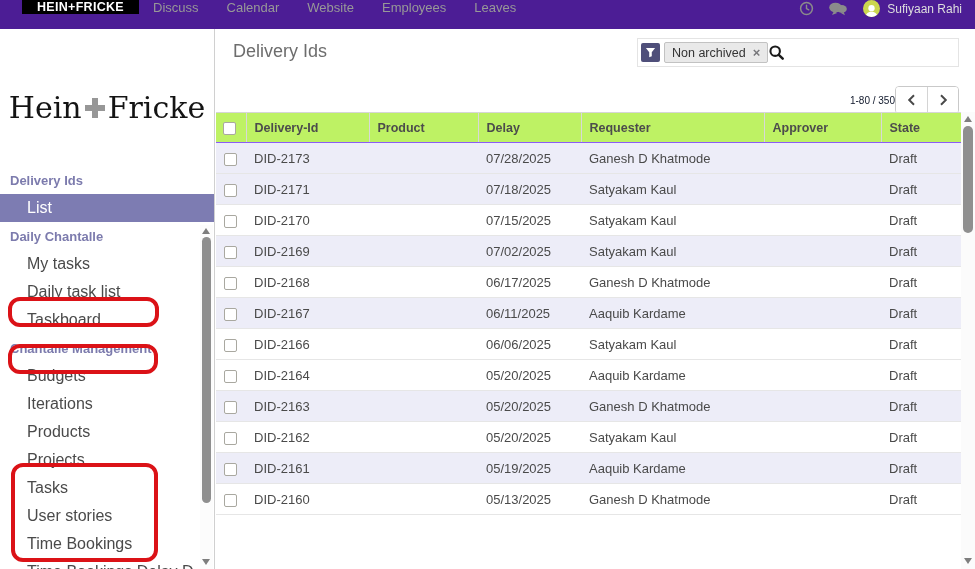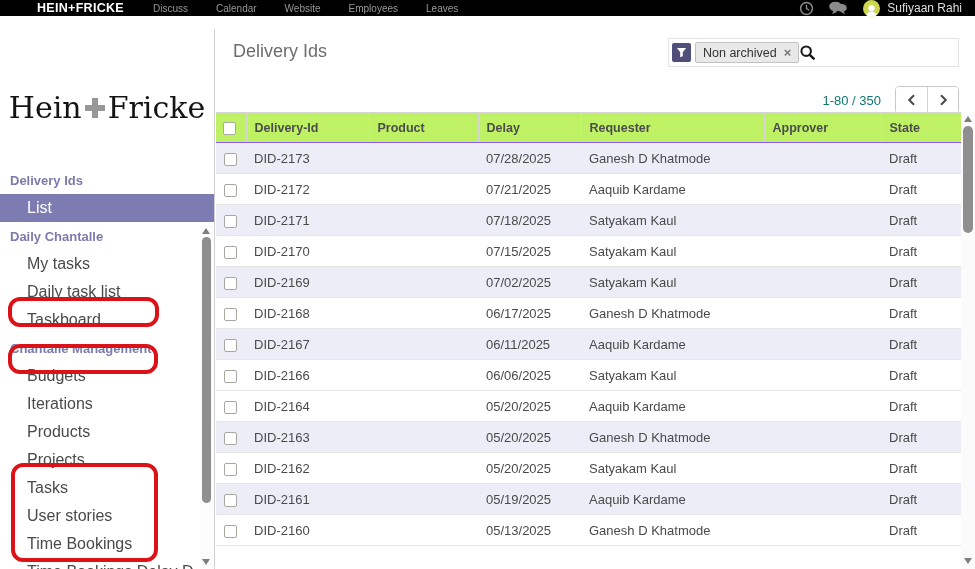--- a/index.html
+++ b/index.html
@@ -1,24 +1,24 @@
 <!DOCTYPE html>
 <html><head>
 <meta charset="utf-8">
 <style>
   * { margin:0; padding:0; box-sizing:border-box; }
   html,body { width:975px; height:569px; overflow:hidden; }
   body { position:relative; font-family:"Liberation Sans","DejaVu Sans",sans-serif; background:#fff; }
 
   
-  .topbar { height:16px; background:#000000; display:flex; align-items:center; }
+  .topbar { height:29px; background:#4c1d95; display:flex; align-items:flex-start; }
   .brand { margin-left:22px; background:#000; color:#fff; font-weight:bold; font-size:12.5px;
            display:flex; align-items:center; padding:0 15px; letter-spacing:.3px; cursor:pointer; }
   .topbar-menu { display:flex; align-items:stretch; }
-  .menu-item { display:flex; align-items:center; padding:0 14px; font-size:10px; color:#989898; cursor:pointer; }
+  .menu-item { display:flex; align-items:center; padding:0 14px; font-size:13px; color:#989898; cursor:pointer; }
   .topbar-right { margin-left:auto; display:flex; align-items:center; padding-right:13px; }
   .tb-icon { display:flex; align-items:center; margin-left:15px; cursor:pointer; }
   .avatar { width:17px; height:17px; border-radius:50%; background:#ccd64f; overflow:hidden;
             display:flex; align-items:flex-end; justify-content:center; margin-left:16px; }
   .username { color:#dedede; font-size:12px; margin-left:7px; cursor:pointer; }
 
   
   .sidebar { position:absolute; left:0; top:29px; width:215px; bottom:0; background:#fff;
              border-right:1px solid #d0d0d0; overflow:hidden; }
   .logo { margin-top:58px; text-align:center; font-family:"DejaVu Serif","Liberation Serif",serif;
@@ -38,33 +38,33 @@
   .tri-up   { width:0; height:0; border-left:4px solid transparent; border-right:4px solid transparent;
               border-bottom:6px solid #7e7e7e; position:absolute; left:2px; top:3px; }
   .tri-down { width:0; height:0; border-left:4px solid transparent; border-right:4px solid transparent;
               border-top:6px solid #7e7e7e; position:absolute; left:2px; bottom:4px; }
 
   
   .content { position:absolute; left:216px; top:29px; right:0; bottom:0; background:#fff; }
   .control-panel { position:relative; height:83px; background:#fff; }
   .page-title { position:absolute; left:17px; top:12px; font-size:18px; color:#6d6d6d; }
 
-  .search-bar { position:absolute; right:16px; top:9px; width:291px; height:29px; display:flex;
+  .search-bar { position:absolute; right:16px; top:9px; width:322px; height:29px; display:flex;
                 align-items:center; background:#fff; border:1px solid #e4e4e4; }
   .filter-icon-box { width:19px; height:19px; background:#4f4f7a; border-radius:2px; display:flex;
                      align-items:center; justify-content:center; margin:0 4px 0 3px; flex:none; cursor:pointer; }
   .filter-chip { display:flex; align-items:center; background:#e9e9e9; border:1px solid #c2c2c2;
                  border-radius:2px; padding:2px 7px; font-size:12.5px; color:#333; flex:none; cursor:pointer; }
   .chip-x { margin-left:7px; color:#76767a; font-weight:bold; font-size:13px; cursor:pointer; }
   .search-input { flex:1; border:none; outline:none; font-size:13px; color:#555; padding:0 8px; min-width:20px; }
   .search-input::placeholder { color:#a9a9a9; }
   .magnifier { margin-right:5px; display:flex; cursor:pointer; }
 
   .pager-row { position:absolute; right:16px; top:57px; display:flex; align-items:center; }
-  .pager-text { font-size:13px; color:#0f766e; margin-right:14px; }
+  .pager-text { font-size:10px; color:#0f172a; }
   .pager-buttons { display:flex; border:1px solid #c9c9c9; border-radius:4px; overflow:hidden; background:#fff; }
   .pager-btn { width:31px; height:26px; display:flex; align-items:center; justify-content:center;
                background:#fff; border:none; cursor:pointer; }
   .pager-btn + .pager-btn { border-left:1px solid #d4d4d4; }
 
   
   .table-wrap { position:absolute; left:0; right:14px; top:83px; bottom:0; overflow:hidden; }
   table { width:100%; border-collapse:collapse; table-layout:fixed; }
   col.c-cb{width:30px;} col.c-id{width:123px;} col.c-prod{width:109px;} col.c-date{width:103px;}
   col.c-req{width:183px;} col.c-app{width:117px;}
@@ -219,29 +219,20 @@
       <tbody>
           <tr class="alt">
             <td><span class="cbx"></span></td>
             <td>DID-2173</td>
             <td></td>
             <td>07/28/2025</td>
             <td>Ganesh D Khatmode</td>
             <td></td>
             <td>Draft</td>
           </tr>
-          <tr>
-            <td><span class="cbx"></span></td>
-            <td>DID-2172</td>
-            <td></td>
-            <td>07/21/2025</td>
-            <td>Aaquib Kardame</td>
-            <td></td>
-            <td>Draft</td>
-          </tr>
           <tr class="alt">
             <td><span class="cbx"></span></td>
             <td>DID-2171</td>
             <td></td>
             <td>07/18/2025</td>
             <td>Satyakam Kaul</td>
             <td></td>
             <td>Draft</td>
           </tr>
           <tr>

